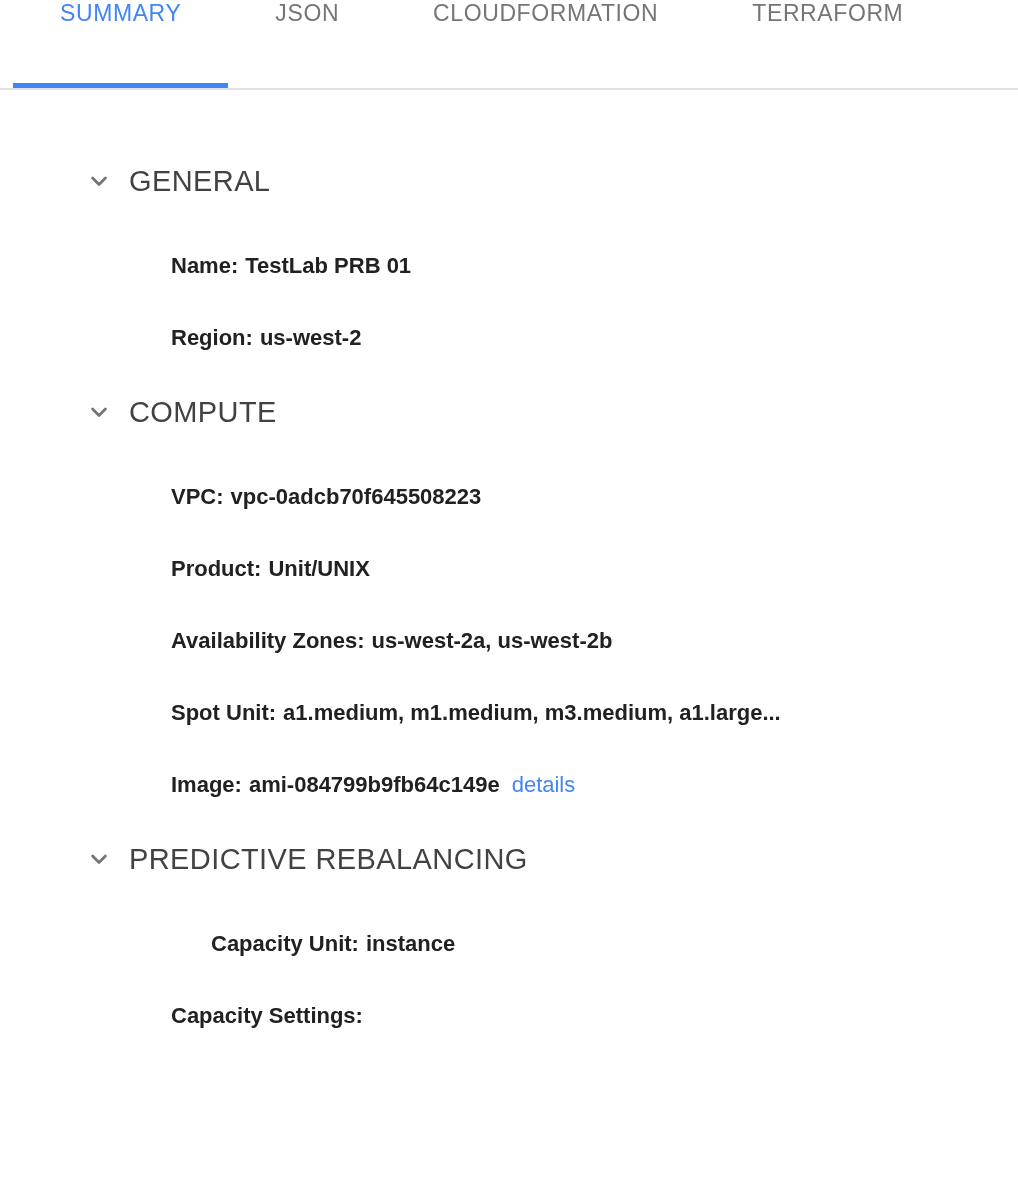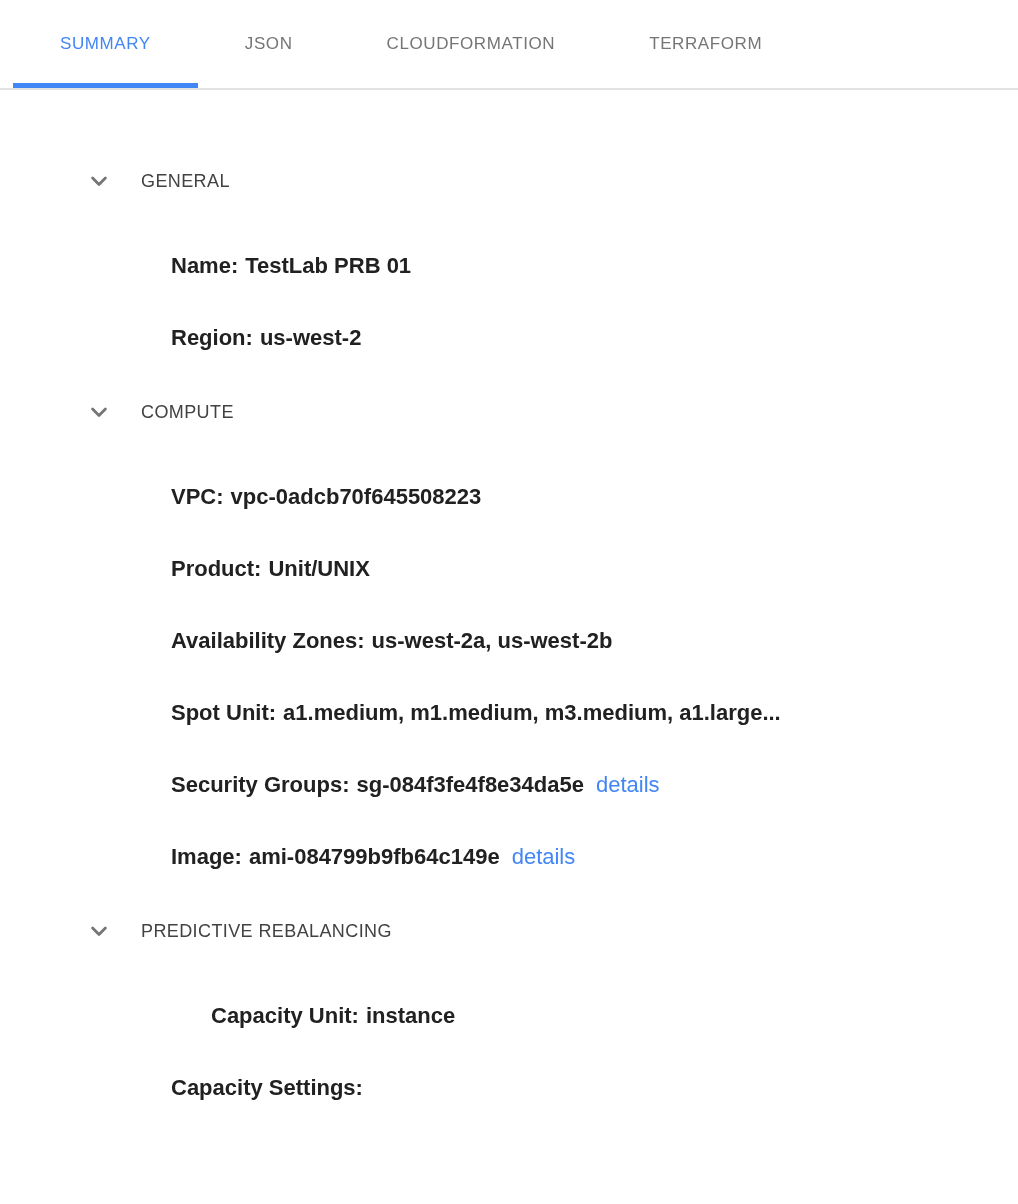--- a/index.html
+++ b/index.html
@@ -20,24 +20,24 @@
   .tabbar {
     display: flex;
     align-items: stretch;
     height: 88px;
     padding-left: 13px;
     border-bottom: 2px solid #e2e2e2;
   }
   .tab {
     position: relative;
     display: flex;
-    align-items: center;
+    align-items: flex-start;
     justify-content: center;
     padding: 0 47px;
-    font-size: 17px;
+    font-size: 23px;
     font-weight: 500;
     letter-spacing: 0.6px;
     color: #757575;
     cursor: pointer;
     user-select: none;
     white-space: nowrap;
   }
   .tab.active { color: #4285F4; }
   .tab.active::after {
     content: "";
@@ -53,22 +53,22 @@
   .section-header {
     display: flex;
     align-items: center;
     height: 32px;
     margin: 9px 0 55px 85px;
     cursor: pointer;
   }
   .chev { display: flex; align-items: center; }
   .chev svg { width: 28px; height: 28px; display: block; }
   .section-title {
-    margin-left: 28px;
-    font-size: 18px;
+    margin-left: 16px;
+    font-size: 29px;
     letter-spacing: 0.4px;
     color: #424242;
   }
 
   .kv-row {
     margin: 0 0 44px 135px;
     font-size: 22px;
     line-height: 28px;
     color: #212121;
     white-space: nowrap;
@@ -139,23 +139,20 @@
       <div class="kv-row">
         <span class="k">Product:</span><span class="v">Unit/UNIX</span>
       </div>
       <div class="kv-row">
         <span class="k">Availability Zones:</span><span class="v">us-west-2a, us-west-2b</span>
       </div>
       <div class="kv-row">
         <span class="k">Spot Unit:</span><span class="v">a1.medium, m1.medium, m3.medium, a1.large...</span>
       </div>
       <div class="kv-row">
-        <span class="k">Security Groups:</span><span class="v">sg-084f3fe4f8e34da5e</span><a class="link">details</a>
-      </div>
-      <div class="kv-row">
         <span class="k">Image:</span><span class="v">ami-084799b9fb64c149e</span><a class="link">details</a>
       </div>
     </section>
 
     <section>
       <div class="section-header">
         <span class="chev">
           <svg viewBox="0 0 24 24">
               <path d="M6.5 9.5 L12 15 L17.5 9.5" fill="none" stroke="#757575" stroke-width="2.4" stroke-linecap="round" stroke-linejoin="round"></path>
             </svg>

